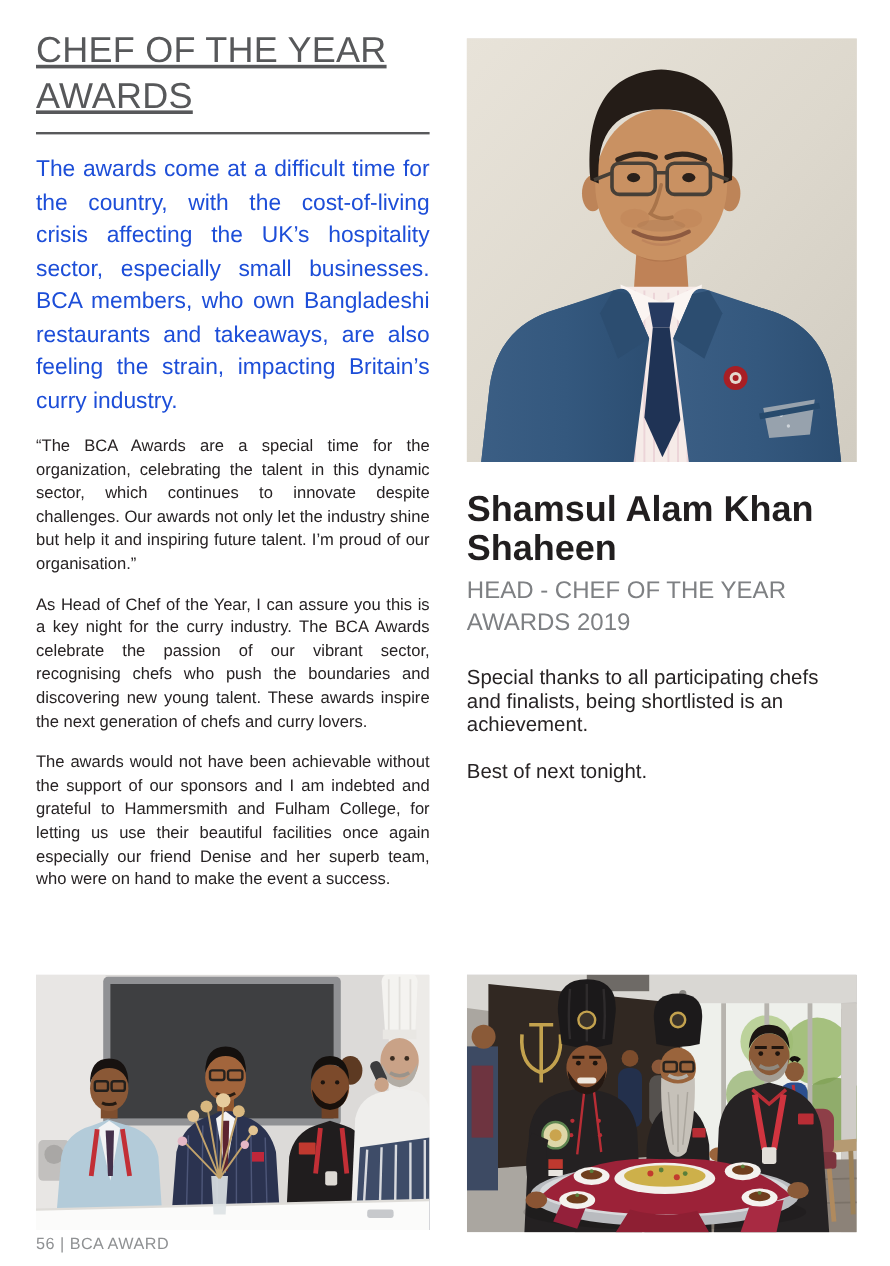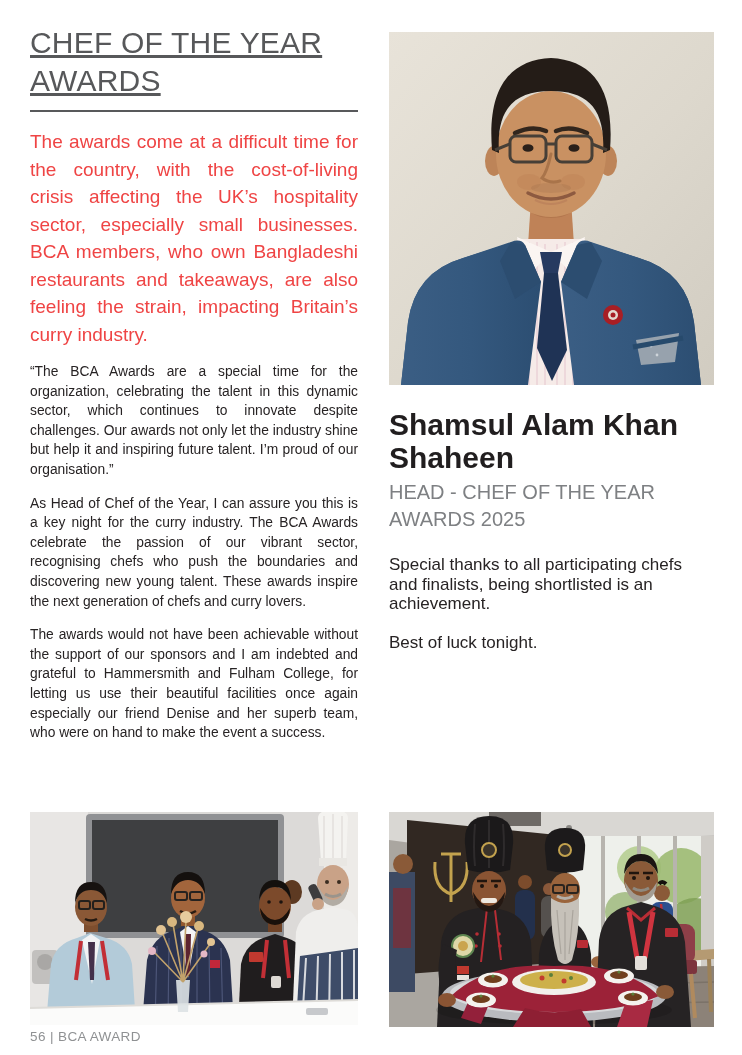--- a/index.html
+++ b/index.html
@@ -11,21 +11,21 @@
   .page{position:absolute;inset:0;}
 
   
   .col-left{position:absolute;left:30px;top:24px;width:328px;}
   .headline{
     font-size:30px;line-height:38px;font-weight:400;color:#57585a;
     margin:0;letter-spacing:0.2px;text-decoration:underline;
   }
   .title-rule{border:none;border-top:2px solid #58595b;margin:10px 0 0 0;}
   .intro{
-    font-size:19px;line-height:27.5px;text-align:justify;color:#ef4444;
+    font-size:19px;line-height:27.5px;text-align:justify;color:#1d4ed8;
     margin:16px 0 0 0;hyphens:auto;-webkit-hyphens:auto;
   }
   .body-p{
     font-size:13.8px;line-height:19.6px;text-align:justify;color:#272324;
     margin:14px 0 0 0;hyphens:auto;-webkit-hyphens:auto;
   }
 
   
   .col-right{position:absolute;left:389px;top:32px;width:325px;}
   .portrait{width:325px;height:353px;overflow:hidden;background:#ded9cf;}
@@ -136,23 +136,23 @@
           <ellipse cx="185" cy="116" rx="5.5" ry="3.8" fill="#2a201a"></ellipse>
           <path d="M162,122 Q158,140 153,146 Q161,152 171,149" stroke="#a9744a" stroke-width="3" fill="none" stroke-linecap="round"></path>
           <ellipse cx="162" cy="156" rx="20" ry="5" fill="#8a5c40" opacity="0.18"></ellipse>
           <path d="M139,161 Q162,173 185,161" stroke="#8d5a40" stroke-width="3.5" fill="none" stroke-linecap="round"></path>
           <path d="M146,168 Q162,176 178,168" stroke="#b97f5a" stroke-width="2" fill="none" opacity="0.7"></path>
         </g>
       </svg>
     </div>
 
     <h2 class="person-name">Shamsul Alam Khan Shaheen</h2>
-    <div class="person-role">HEAD - CHEF OF THE YEAR AWARDS 2025</div>
+    <div class="person-role">HEAD - CHEF OF THE YEAR AWARDS 2019</div>
     <p class="rc-p">Special thanks to all participating chefs and finalists, being shortlisted is an achievement.</p>
-    <p class="rc-p closing">Best of luck tonight.</p>
+    <p class="rc-p closing">Best of next tonight.</p>
   </div>
 
   <div class="photo-left">
     <svg viewBox="0 0 328 213" width="328" height="213">
       <rect width="328" height="213" fill="#dcdad8"></rect>
       <rect x="0" y="0" width="58" height="213" fill="#e8e6e4"></rect>
       <rect x="294" y="0" width="34" height="213" fill="#edebe8"></rect>
 
       <g>
         <rect x="56" y="2" width="198" height="124" rx="4" fill="#909194"></rect>

